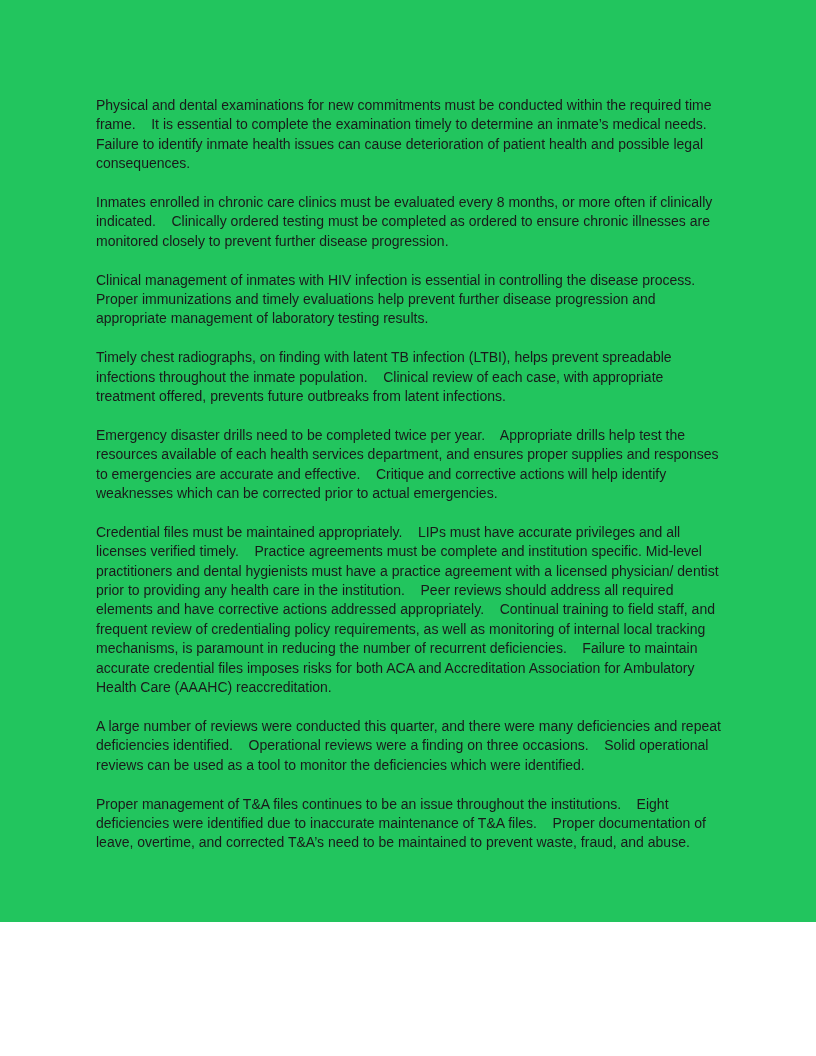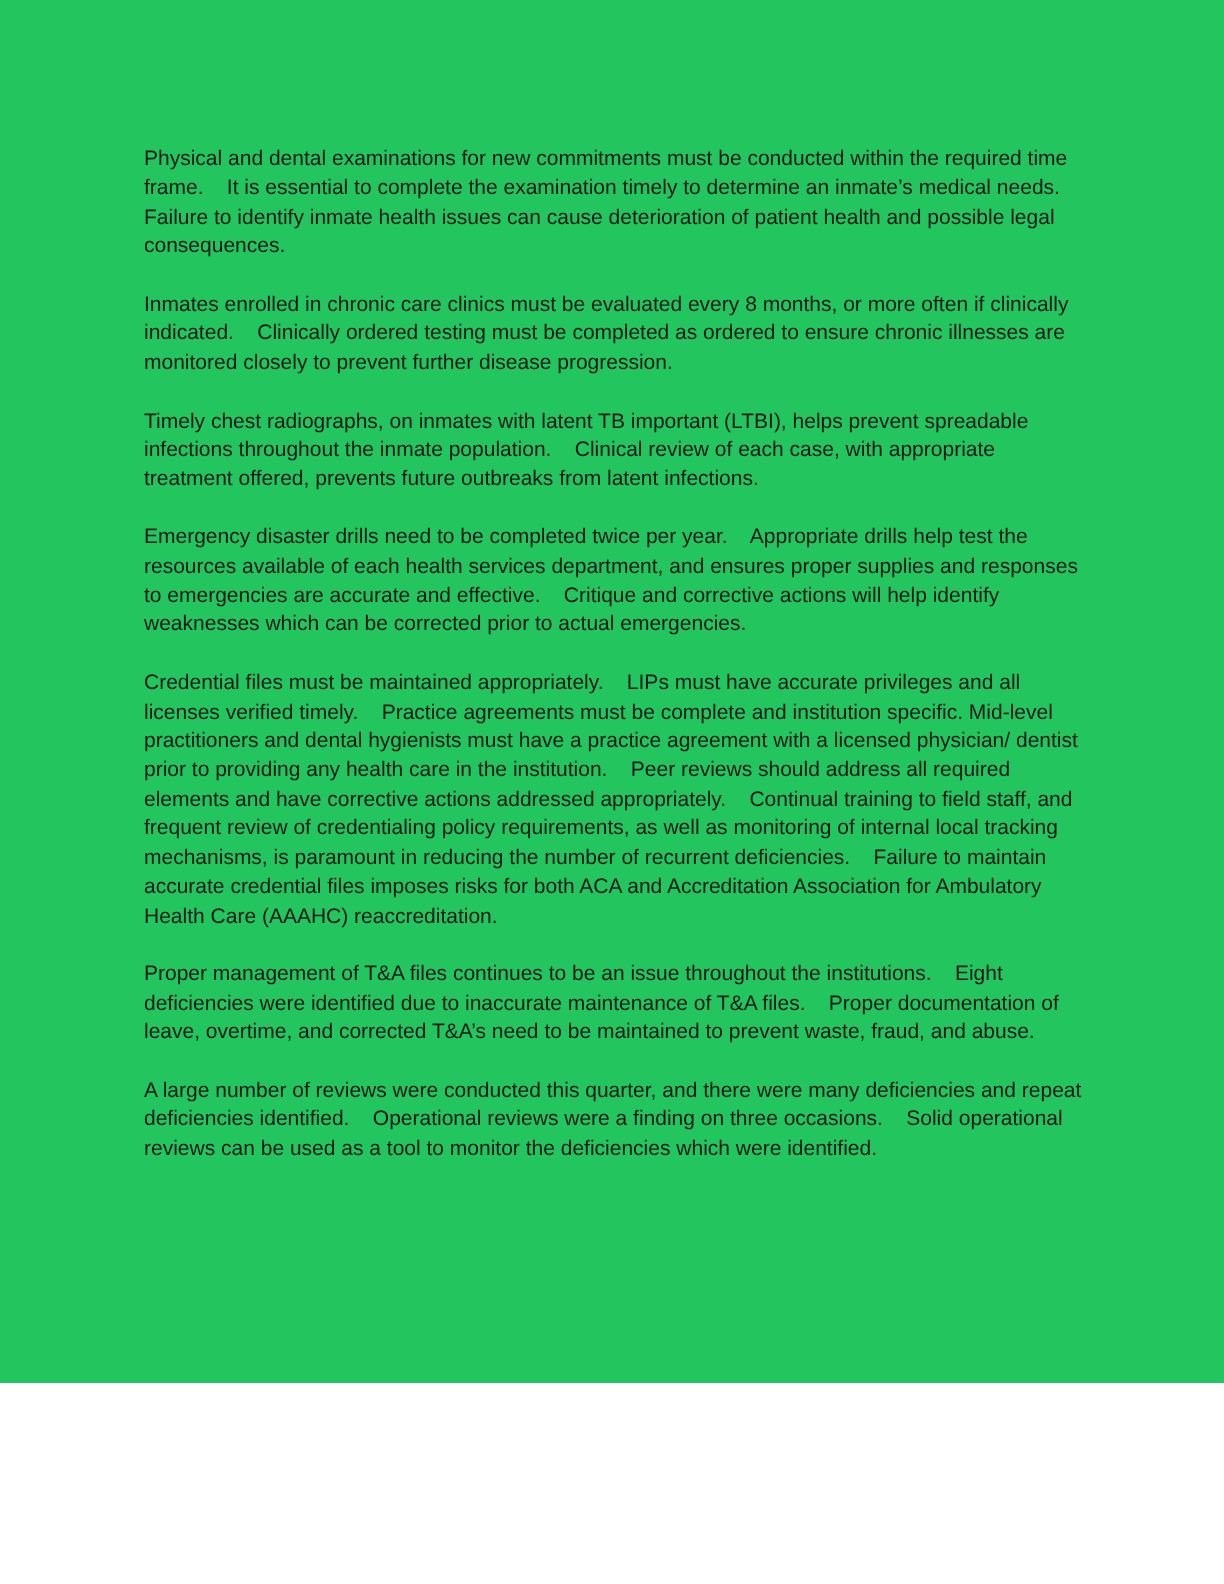--- a/index.html
+++ b/index.html
@@ -44,22 +44,23 @@
     color: #555555;
   }
 </style>
 </head>
 <body>
 
 <div class="page">
   <div class="content">
     <p class="para">Physical and dental examinations for new commitments must be conducted within the required time frame.    It is essential to complete the examination timely to determine an inmate’s medical needs.    Failure to identify inmate health issues can cause deterioration of patient health and possible legal consequences.</p>
     <p class="para">Inmates enrolled in chronic care clinics must be evaluated every 8 months, or more often if clinically indicated.    Clinically ordered testing must be completed as ordered to ensure chronic illnesses are monitored closely to prevent further disease progression.</p>
-    <p class="para">Timely chest radiographs, on inmates with latent TB important (LTBI), helps prevent spreadable infections throughout the inmate population.    Clinical review of each case, with appropriate treatment offered, prevents future outbreaks from latent infections.</p>
+    <p class="para">Clinical management of inmates with HIV infection is essential in controlling the disease process.    Proper immunizations and timely evaluations help prevent further disease progression and appropriate management of laboratory testing results.</p>
+    <p class="para">Timely chest radiographs, on finding with latent TB infection (LTBI), helps prevent spreadable infections throughout the inmate population.    Clinical review of each case, with appropriate treatment offered, prevents future outbreaks from latent infections.</p>
     <p class="para">Emergency disaster drills need to be completed twice per year.    Appropriate drills help test the resources available of each health services department, and ensures proper supplies and responses to emergencies are accurate and effective.    Critique and corrective actions will help identify weaknesses which can be corrected prior to actual emergencies.</p>
     <p class="para">Credential files must be maintained appropriately.    LIPs must have accurate privileges and all licenses verified timely.    Practice agreements must be complete and institution specific. Mid-level practitioners and dental hygienists must have a practice agreement with a licensed physician/ dentist prior to providing any health care in the institution.    Peer reviews should address all required elements and have corrective actions addressed appropriately.    Continual training to field staff, and frequent review of credentialing policy requirements, as well as monitoring of internal local tracking mechanisms, is paramount in reducing the number of recurrent deficiencies.    Failure to maintain accurate credential files imposes risks for both ACA and Accreditation Association for Ambulatory Health Care (AAAHC) reaccreditation.</p>
+    <p class="para">A large number of reviews were conducted this quarter, and there were many deficiencies and repeat deficiencies identified.    Operational reviews were a finding on three occasions.    Solid operational reviews can be used as a tool to monitor the deficiencies which were identified.</p>
     <p class="para">Proper management of T&amp;A files continues to be an issue throughout the institutions.    Eight deficiencies were identified due to inaccurate maintenance of T&amp;A files.    Proper documentation of leave, overtime, and corrected T&amp;A’s need to be maintained to prevent waste, fraud, and abuse.</p>
-    <p class="para">A large number of reviews were conducted this quarter, and there were many deficiencies and repeat deficiencies identified.    Operational reviews were a finding on three occasions.    Solid operational reviews can be used as a tool to monitor the deficiencies which were identified.</p>
   </div>
   <div class="footer">
     <span class="page-number">15</span>
   </div>
 </div>
 
 </body></html>

